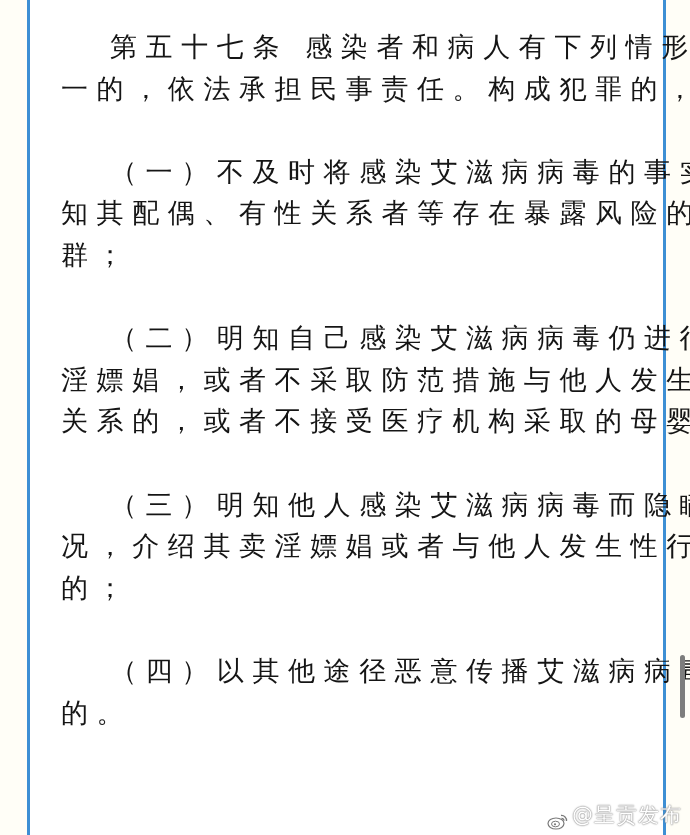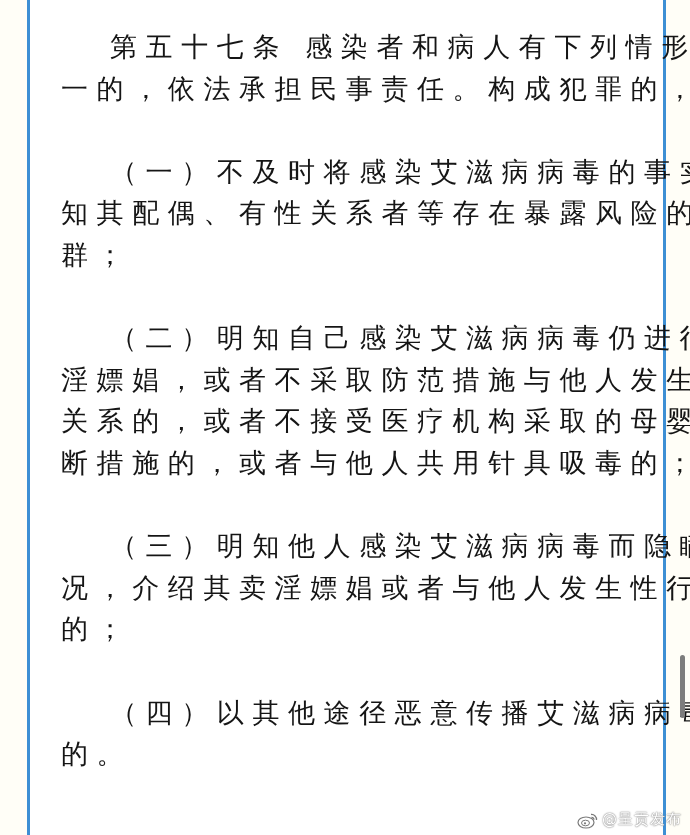--- a/index.html
+++ b/index.html
@@ -54,24 +54,24 @@
       width: 5px;
       height: 63px;
       background: #7d7d7d;
       border-radius: 3px;
     }
     .watermark {
       position: absolute;
       right: 8px;
       bottom: 6px;
       display: flex;
-      align-items: center;
+      align-items: flex-end;
       gap: 3px;
       color: #ffffff;
-      font-size: 15px;
+      font-size: 21px;
       letter-spacing: 1px;
       text-shadow: 0 0 2px #8a8a8a, 0 0 1px #6a6a6a;
     }
     .weibo-icon {
       width: 22px;
       height: 18px;
       display: inline-block;
     }
   </style>
 </head>
@@ -88,21 +88,20 @@
     <div class="para" style="text-indent:0">
       <span class="line first">（一）不及时将感染艾滋病病毒的事实告</span>
       <span class="line">知其配偶、有性关系者等存在暴露风险的人</span>
       <span class="line">群；</span>
     </div>
 
     <div class="para" style="text-indent:0">
       <span class="line first">（二）明知自己感染艾滋病病毒仍进行卖</span>
       <span class="line">淫嫖娼，或者不采取防范措施与他人发生性</span>
       <span class="line">关系的，或者不接受医疗机构采取的母婴阻</span>
-      <span class="line">断措施的，或者与他人共用针具吸毒的；</span>
     </div>
 
     <div class="para" style="text-indent:0">
       <span class="line first">（三）明知他人感染艾滋病病毒而隐瞒情</span>
       <span class="line">况，介绍其卖淫嫖娼或者与他人发生性行为</span>
       <span class="line">的；</span>
     </div>
 
     <div class="para" style="text-indent:0">
       <span class="line first">（四）以其他途径恶意传播艾滋病病毒</span>

